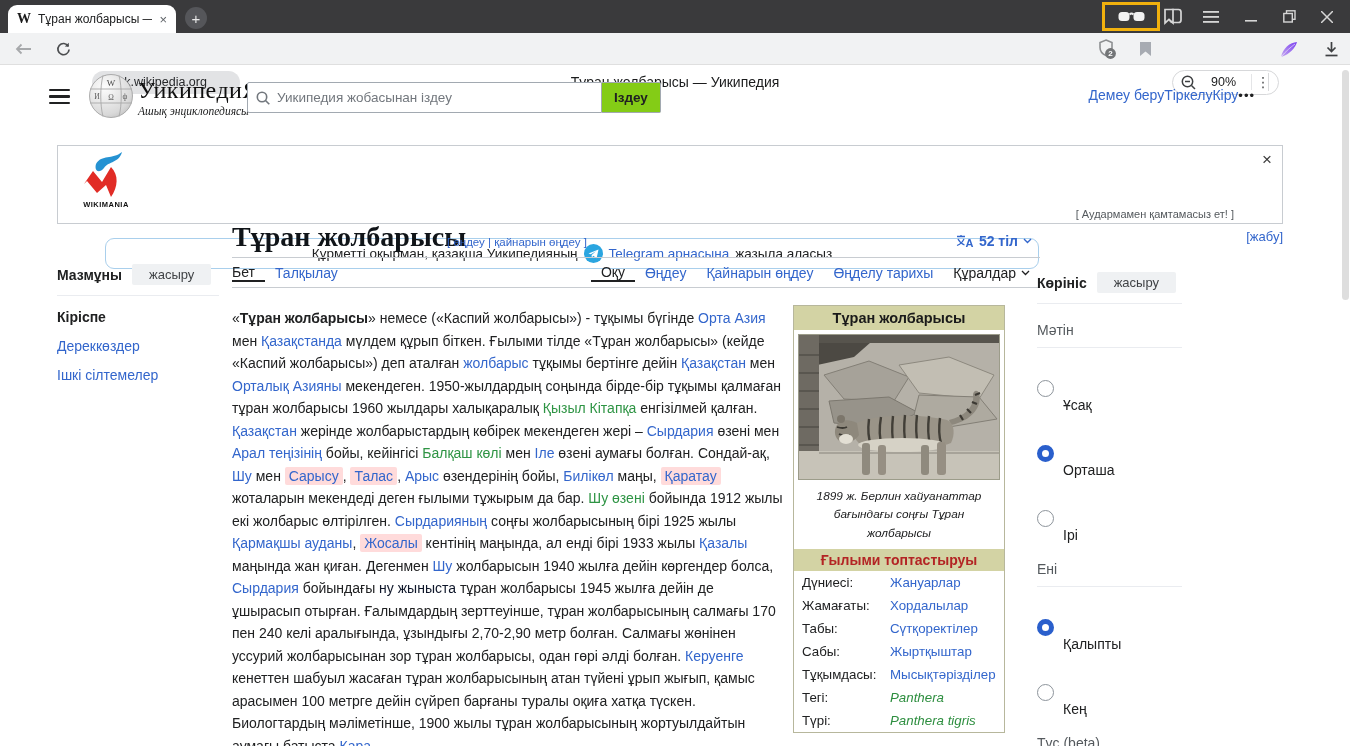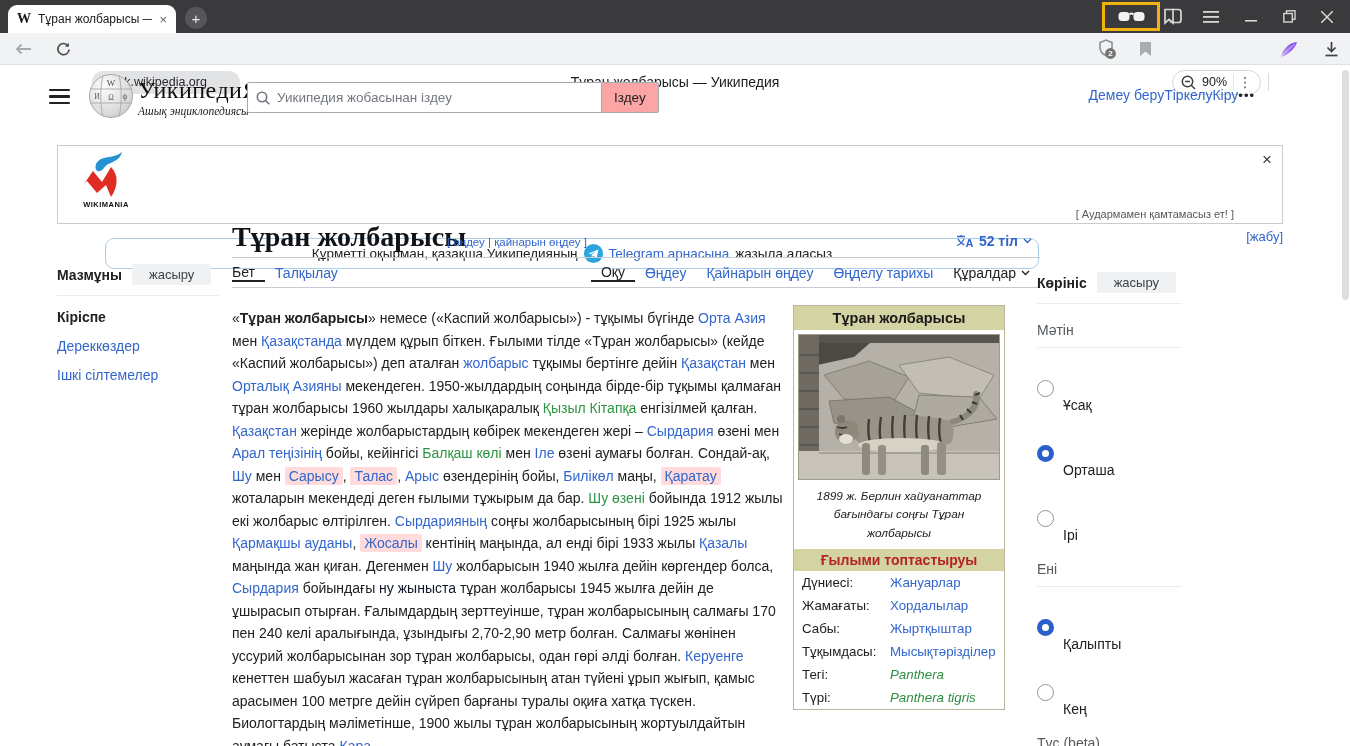--- a/index.html
+++ b/index.html
@@ -21,39 +21,39 @@
 
   
   .toolbar { position:absolute; left:0; top:33px; width:100%; height:32px; background:#f1f2f3; border-bottom:1px solid #dfdfdf; }
   .nav-ico { position:absolute; top:0; height:32px; width:30px; display:flex; align-items:center; justify-content:center; }
   .url-pill { position:absolute; left:92px; top:37.5px; height:23px; min-width:148px; border-radius:12px;
               background:#e2e3e5; display:flex; align-items:center; gap:6px; padding:0 12px 0 9px; }
   .url-text { font-size:12.5px; color:#27292b; }
   .center-title { position:absolute; left:300px; right:300px; top:33px; height:32px; display:flex;
                   align-items:center; justify-content:center; font-size:14px; color:#1b1c1d; pointer-events:none; }
   .zoom-group { position:absolute; left:1172px; top:36.5px; height:25px; background:#fff; border:1px solid #d7d8da;
-                border-radius:13px; display:flex; align-items:center; padding:0 8px; gap:6px; }
+                border-radius:13px; display:flex; align-items:center; padding:0 8px; gap:15px; }
   .zoom-val { font-size:12.5px; color:#202122; }
   .kebab { color:#4a4c4e; font-size:14px; padding-left:4px; border-left:1px solid #e4e5e7; }
   .tb-sep { position:absolute; left:1268px; top:40px; height:18px; width:1px; background:#d9dadc; }
 
   
   .wp-header { position:absolute; left:0; top:73px; width:100%; height:48px; }
   .burger { position:absolute; left:49px; top:16px; width:21px; height:15px; display:flex; flex-direction:column; justify-content:space-between; }
   .burger span { height:2.2px; background:#202122; border-radius:1px; }
   .wp-logo { position:absolute; left:88px; top:0px; }
   .wordmark { position:absolute; left:138px; top:4px; font-family:"Liberation Serif",serif; }
   .wordmark .wm-main { font-size:24px; color:#0f0f0f; letter-spacing:.5px; }
   .wordmark .wm-tag { font-size:11.5px; font-style:italic; color:#202122; margin-top:1px; }
   .search-wrap { position:absolute; left:247px; top:9px; display:flex; height:31px; }
   .search-box { width:355px; height:31px; border:1px solid #a2a9b1; border-radius:2px 0 0 2px; display:flex; align-items:center; padding:0 8px; gap:7px; background:#fff; }
   .search-box input { border:none; outline:none; flex:1; font-size:13.5px; color:#202122; font-family:inherit; background:transparent; }
   .search-box input::placeholder { color:#72777d; }
-  .search-btn { height:31px; padding:0 12px; border:1px solid #a2a9b1; border-left:none; background:#fca5a5;
-                font-weight:normal; font-size:13.5px; color:#202122; border-radius:0 2px 2px 0; }
+  .search-btn { height:31px; padding:0 12px; border:1px solid #a2a9b1; border-left:none; background:#84cc16;
+                font-weight:bold; font-size:13.5px; color:#202122; border-radius:0 2px 2px 0; }
   .hdr-links { position:absolute; right:95px; top:14px; display:flex; gap:0; font-size:14px; align-items:center; }
   .hdr-links .lnk { color:#3366cc; }
   .hdr-more { color:#202122; font-size:13px; letter-spacing:1px; }
 
   
   .wm-banner { position:absolute; left:57px; top:145px; width:1226px; height:79px; background:#fff; border:1px solid #c8ccd1; }
   .wm-logo { position:absolute; left:16px; top:5px; width:64px; text-align:center; }
   .wm-logo-label { font-size:7.5px; font-weight:bold; color:#111; letter-spacing:.5px; margin-top:1px; }
   .wm-center { position:absolute; left:200px; right:200px; top:9px; text-align:center; color:#202122; }
   .wm-l1 { font-size:14px; font-weight:bold; }
@@ -393,20 +393,24 @@
     <div class="ib-section">Ғылыми топтастыруы</div>
     <div class="ib-row">
         <span class="ib-label">Дүниесі:</span>
         <span class="ib-link">Жануарлар</span>
       </div>
     <div class="ib-row">
         <span class="ib-label">Жамағаты:</span>
         <span class="ib-link">Хордалылар</span>
       </div>
     <div class="ib-row">
+        <span class="ib-label">Табы:</span>
+        <span class="ib-link">Сүтқоректілер</span>
+      </div>
+    <div class="ib-row">
         <span class="ib-label">Сабы:</span>
         <span class="ib-link">Жыртқыштар</span>
       </div>
     <div class="ib-row">
         <span class="ib-label">Тұқымдасы:</span>
         <span class="ib-link">Мысықтәрізділер</span>
       </div>
     <div class="ib-row">
         <span class="ib-label">Тегі:</span>
         <span class="ib-sci">Panthera</span>

